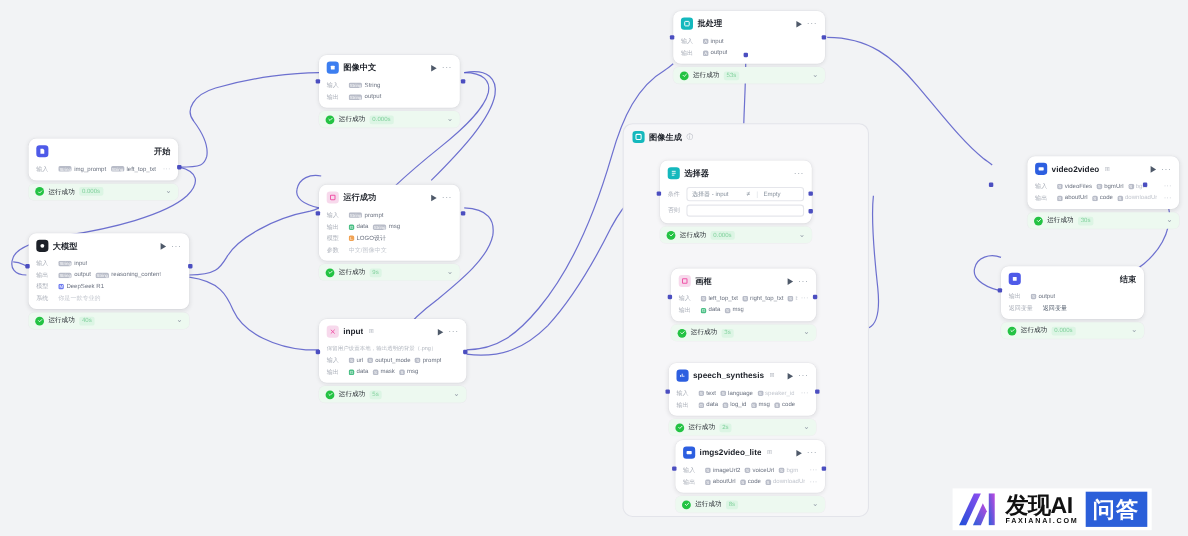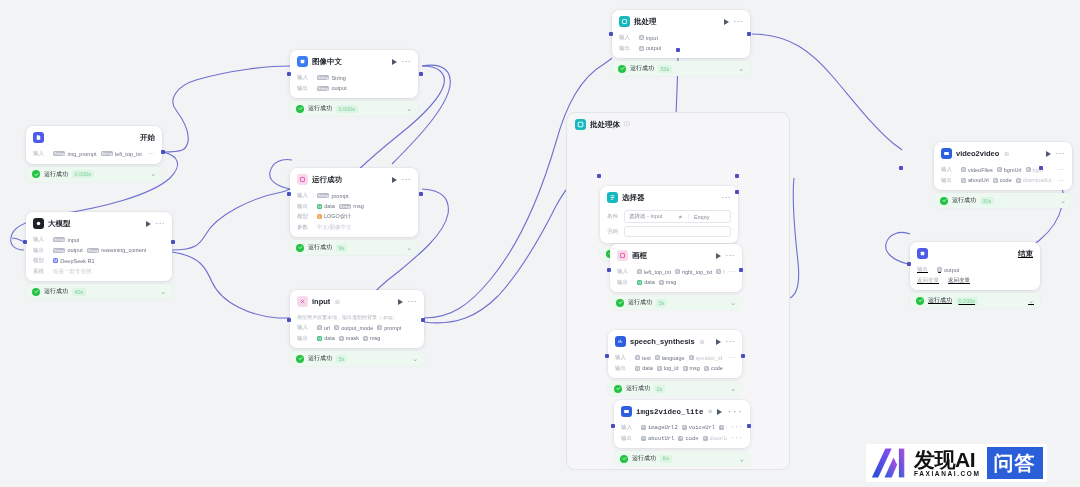--- a/index.html
+++ b/index.html
@@ -224,21 +224,21 @@
     <path class="edge" d="M12,238 C18,238 20,240 24,242"></path>
   </svg>
 
   <div class="group" style="left:566px; top:112px; width:224px; height:358px;">
     <div class="group-head">
       <span class="node-icon" style="background:#14b8bd;">
         <svg viewBox="0 0 12 12">
             <rect x="2" y="2" width="8" height="8" rx="1.4" fill="none" stroke="#fff" stroke-width="1.6"></rect>
           </svg>
       </span>
-      <span class="group-title">批处理体</span>
+      <span class="group-title">图像生成</span>
       <span class="group-info">ⓘ</span>
     </div>
   </div>
 
   <div class="node" style="left:26px; top:126px; width:136px;">
     <div class="node-body">
       <div class="node-head">
         <span class="node-icon" style="background:#4e5ae8;">
           <svg viewBox="0 0 12 12">
               <path d="M3 2h4l2 2v6H3z" fill="#fff"></path>
@@ -568,21 +568,21 @@
         </span>
       <span class="status-text">运行成功</span>
       <span class="status-time">53s</span>
       <span class="status-caret">⌄</span>
     </div>
   </div>
   <div class="port" style="left:609px; top:32px;"></div>
   <div class="port" style="left:747px; top:32px;"></div>
   <div class="port" style="left:676px; top:48px;"></div>
 
-  <div class="node" style="left:600px; top:146px; width:138px;margin-top:40px;">
+  <div class="node" style="left:600px; top:146px; width:138px;">
     <div class="node-body">
       <div class="node-head">
         <span class="node-icon" style="background:#14b8bd;">
           <svg viewBox="0 0 12 12">
               <path d="M3 3h6M3 6h6M3 9h4" stroke="#fff" stroke-width="1.4" fill="none"></path>
             </svg>
         </span>
         <span class="node-title">选择器</span>
         <span class="node-actions">
           <span class="dots-ico">···</span>
@@ -744,21 +744,21 @@
           </svg>
         </span>
       <span class="status-text">运行成功</span>
       <span class="status-time">2s</span>
       <span class="status-caret">⌄</span>
     </div>
   </div>
   <div class="port" style="left:605px; top:354px;"></div>
   <div class="port" style="left:741px; top:354px;"></div>
 
-  <div class="node" style="left:614px; top:400px; width:136px;font-family:Liberation Mono, monospace;">
+  <div class="node" style="left:614px; top:400px; width:136px;">
     <div class="node-body">
       <div class="node-head">
         <span class="node-icon" style="background:#2d5fe0;">
           <svg viewBox="0 0 12 12">
               <rect x="2" y="3.5" width="8" height="5" rx="1" fill="#fff"></rect>
             </svg>
         </span>
         <span class="node-title">imgs2video_lite</span>
         <span class="node-badge">⊞</span>
         <span class="node-actions">
@@ -880,21 +880,21 @@
           </svg>
         </span>
       <span class="status-text">运行成功</span>
       <span class="status-time">30s</span>
       <span class="status-caret">⌄</span>
     </div>
   </div>
   <div class="port" style="left:899px; top:166px;"></div>
   <div class="port" style="left:1039px; top:166px;"></div>
 
-  <div class="node" style="left:910px; top:242px; width:130px;text-decoration:underline;">
+  <div class="node" style="left:910px; top:242px; width:130px;">
     <div class="node-body">
       <div class="node-head">
         <span class="node-icon" style="background:#4e5ae8;">
           <svg viewBox="0 0 12 12">
               <rect x="3" y="3" width="6" height="6" rx="1" fill="#fff"></rect>
             </svg>
         </span>
         <span class="node-title">结束</span>
       </div>
       <div class="node-rows">

